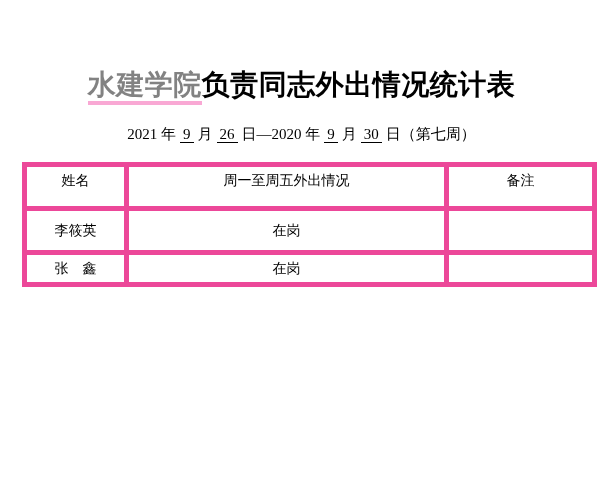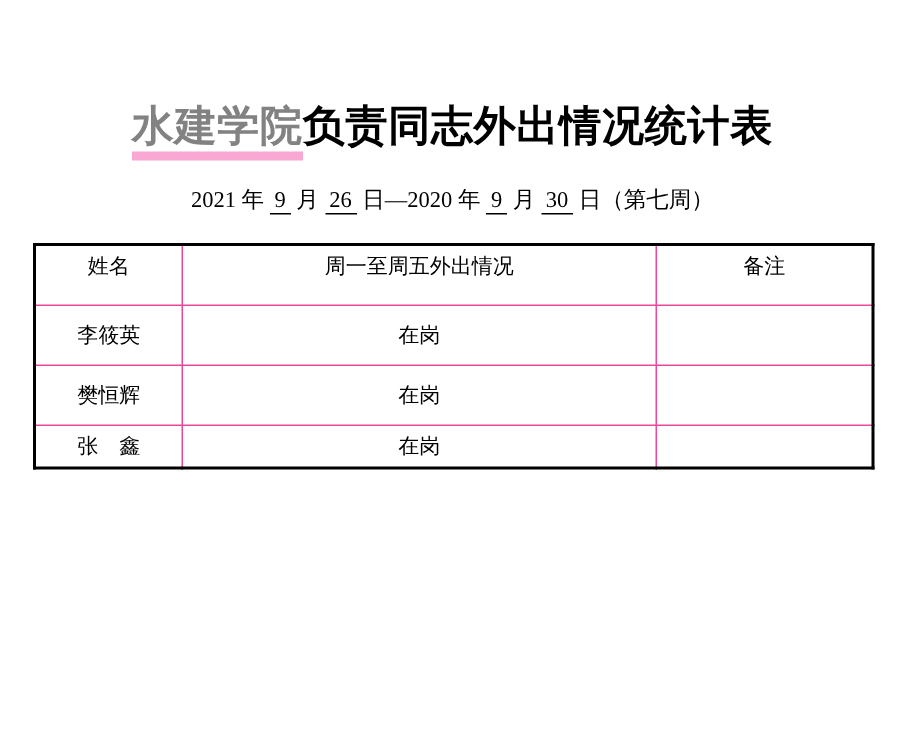--- a/index.html
+++ b/index.html
@@ -21,21 +21,21 @@
     padding-top: 70px;
     text-align: center;
     font-size: 28px;
     font-weight: bold;
     line-height: 1.05;
     letter-spacing: 0.5px;
     white-space: nowrap;
   }
   .title .college {
     color: #828282;
-    border-bottom: 6px solid #f9a8d4;
+    border-bottom: 4px solid #f9a8d4;
     padding-bottom: 1px;
   }
   .date-line {
     margin-top: 26px;
     text-align: center;
     font-size: 15px;
     line-height: 1.2;
     white-space: nowrap;
   }
   .date-line .useg {
@@ -49,21 +49,21 @@
   table.stat-table {
     border-collapse: collapse;
     table-layout: fixed;
     margin-left: 22px;
     margin-top: 19px;
     width: 555px;
     border: 2px solid #000000;
   }
   table.stat-table th,
   table.stat-table td {
-    border: 1px solid #ec4899;
+    border: 5px solid #ec4899;
     font-size: 14px;
     font-weight: normal;
     text-align: center;
     padding: 0;
     overflow: hidden;
   }
   table.stat-table th {
     height: 34px;
     vertical-align: top;
     padding-top: 5px;
@@ -95,25 +95,20 @@
         <th class="col-status">周一至周五外出情况</th>
         <th class="col-remark">备注</th>
       </tr>
     </thead>
     <tbody>
       <tr>
         <td>李筱英</td>
         <td>在岗</td>
         <td></td>
       </tr>
-      <tr>
-        <td>樊恒辉</td>
-        <td>在岗</td>
-        <td></td>
-      </tr>
       <tr class="last">
         <td>张　鑫</td>
         <td>在岗</td>
         <td></td>
       </tr>
     </tbody>
   </table>
 
 </div>
 

